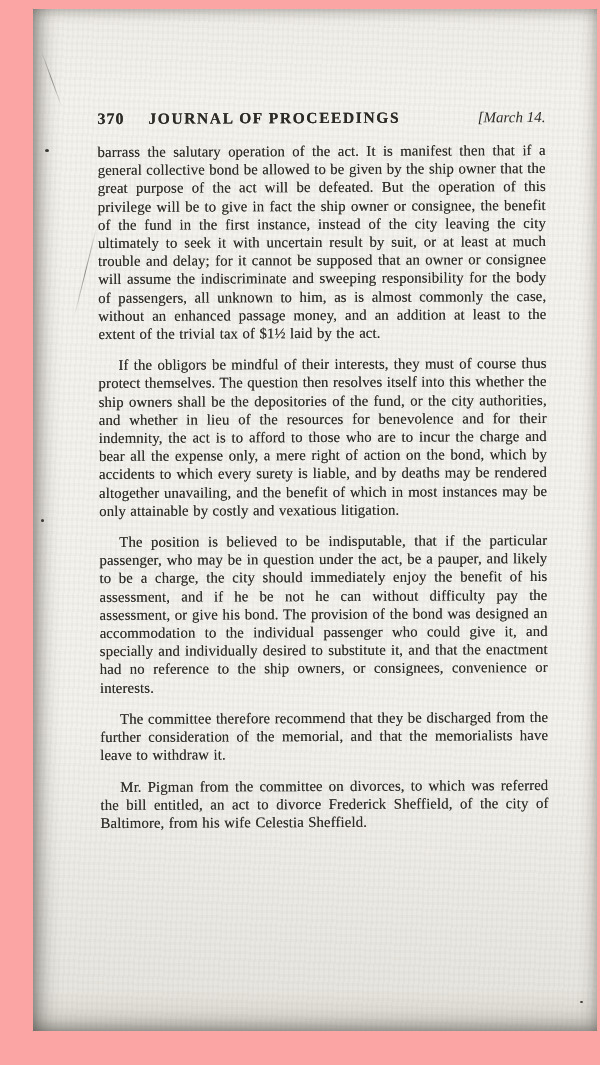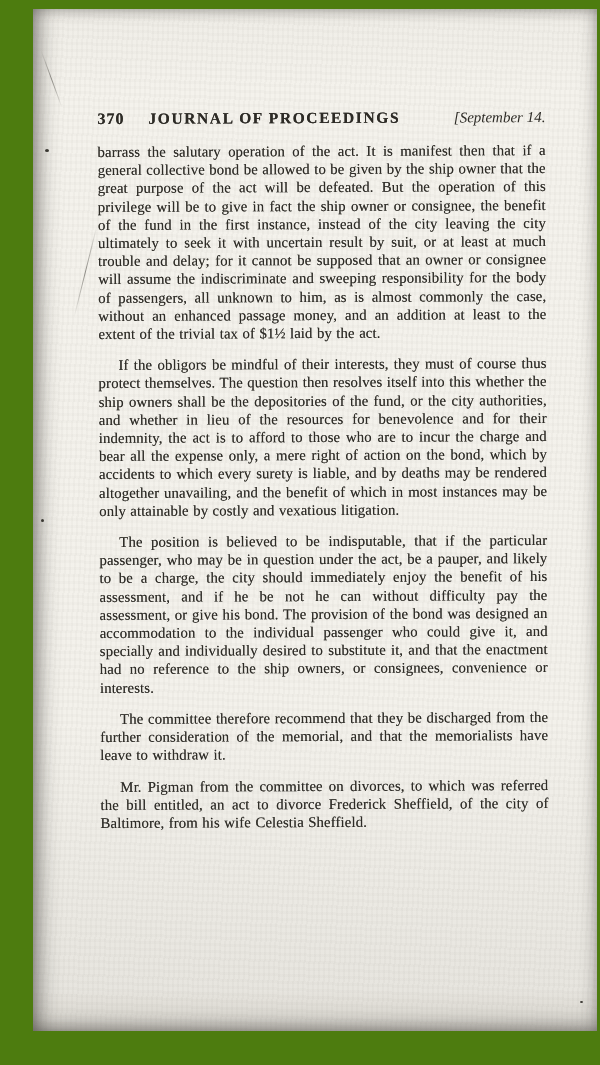--- a/index.html
+++ b/index.html
@@ -4,21 +4,21 @@
 <style>
   html, body {
     margin: 0;
     padding: 0;
     background: #0a0a0a;
   }
   .scan {
     position: relative;
     width: 600px;
     height: 1065px;
-    background: #4d7c0f;
+    background: #fca5a5;
     overflow: hidden;
     font-family: "Liberation Serif", serif;
   }
   
   .page {
     position: absolute;
     left: 33px;
     top: 9px;
     right: 3px;
     bottom: 34px;
@@ -108,21 +108,21 @@
     <div class="speck" style="left:8px; top:510px; width:3px; height:3px;"></div>
     <div class="speck" style="right:14px; bottom:28px; width:3px; height:2px;"></div>
     <div class="hairline" style="left:52px; top:215px; height:95px; transform: rotate(14deg);"></div>
     <div class="hairline" style="left:18px; top:40px; height:60px; transform: rotate(-20deg);"></div>
 
     <div class="page-inner">
 
       <div class="running-head">
         <span class="pagenum">370</span>
         <span class="head-title">JOURNAL OF PROCEEDINGS</span>
-        <span class="head-date">[September 14.</span>
+        <span class="head-date">[March 14.</span>
       </div>
 
       <div class="body-text">
         <p class="continuation">barrass the salutary operation of the act.  It is manifest then that if a general collective bond be allowed to be given by the ship owner that the great purpose of the act will be defeated.  But the operation of this privilege will be to give in fact the ship owner or consignee, the benefit of the fund in the first instance, instead of the city leaving the city ultimately to seek it with uncertain result by suit, or at least at much trouble and delay; for it cannot be supposed that an owner or consignee will assume the indiscriminate and sweeping responsibility for the body of passengers, all unknown to him, as is almost commonly the case, without an enhanced passage money, and an addition at least to the extent of the trivial tax of $1½ laid by the act.</p>
         <p>If the obligors be mindful of their interests, they must of course thus protect themselves.  The question then resolves itself into this whether the ship owners shall be the depositories of the fund, or the city authorities, and whether in lieu of the resources for benevolence and for their indemnity, the act is to afford to those who are to incur the charge and bear all the expense only, a mere right of action on the bond, which by accidents to which every surety is liable, and by deaths may be rendered altogether unavailing, and the benefit of which in most instances may be only attainable by costly and vexatious litigation.</p>
         <p>The position is believed to be indisputable, that if the particular passenger, who may be in question under the act, be a pauper, and likely to be a charge, the city should immediately enjoy the benefit of his assessment, and if he be not he can without difficulty pay the assessment, or give his bond.  The provision of the bond was designed an accommodation to the individual passenger who could give it, and specially and individually desired to substitute it, and that the enactment had no reference to the ship owners, or consignees, convenience or interests.</p>
         <p>The committee therefore recommend that they be discharged from the further consideration of the memorial, and that the memorialists have leave to withdraw it.</p>
         <p>Mr. Pigman from the committee on divorces, to which was referred the bill entitled, an act to divorce Frederick Sheffield, of the city of Baltimore, from his wife Celestia Sheffield.</p>
       </div>
 

